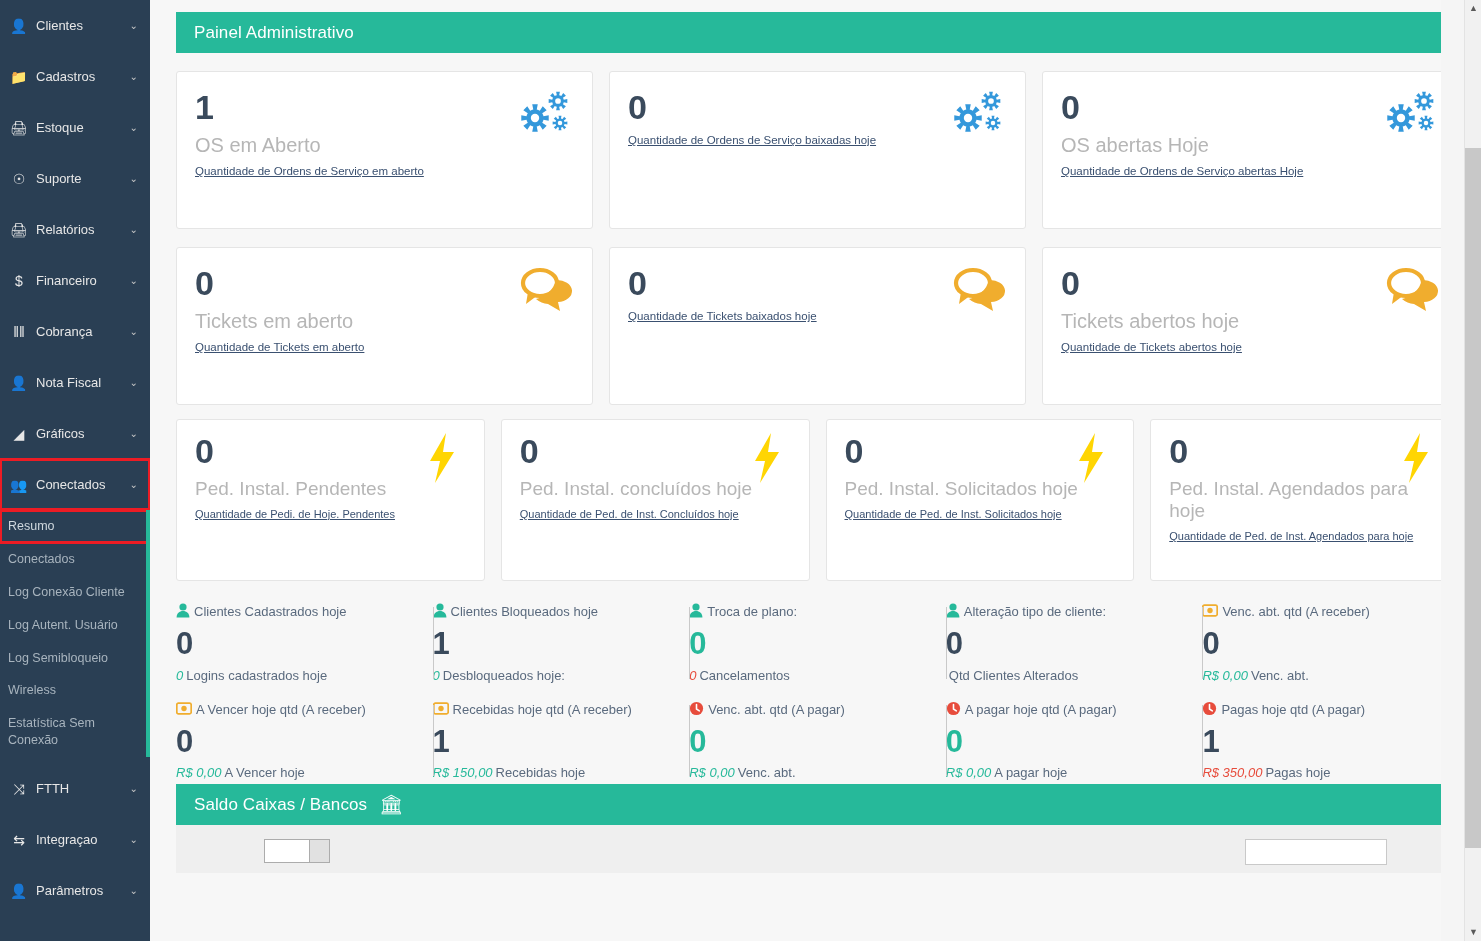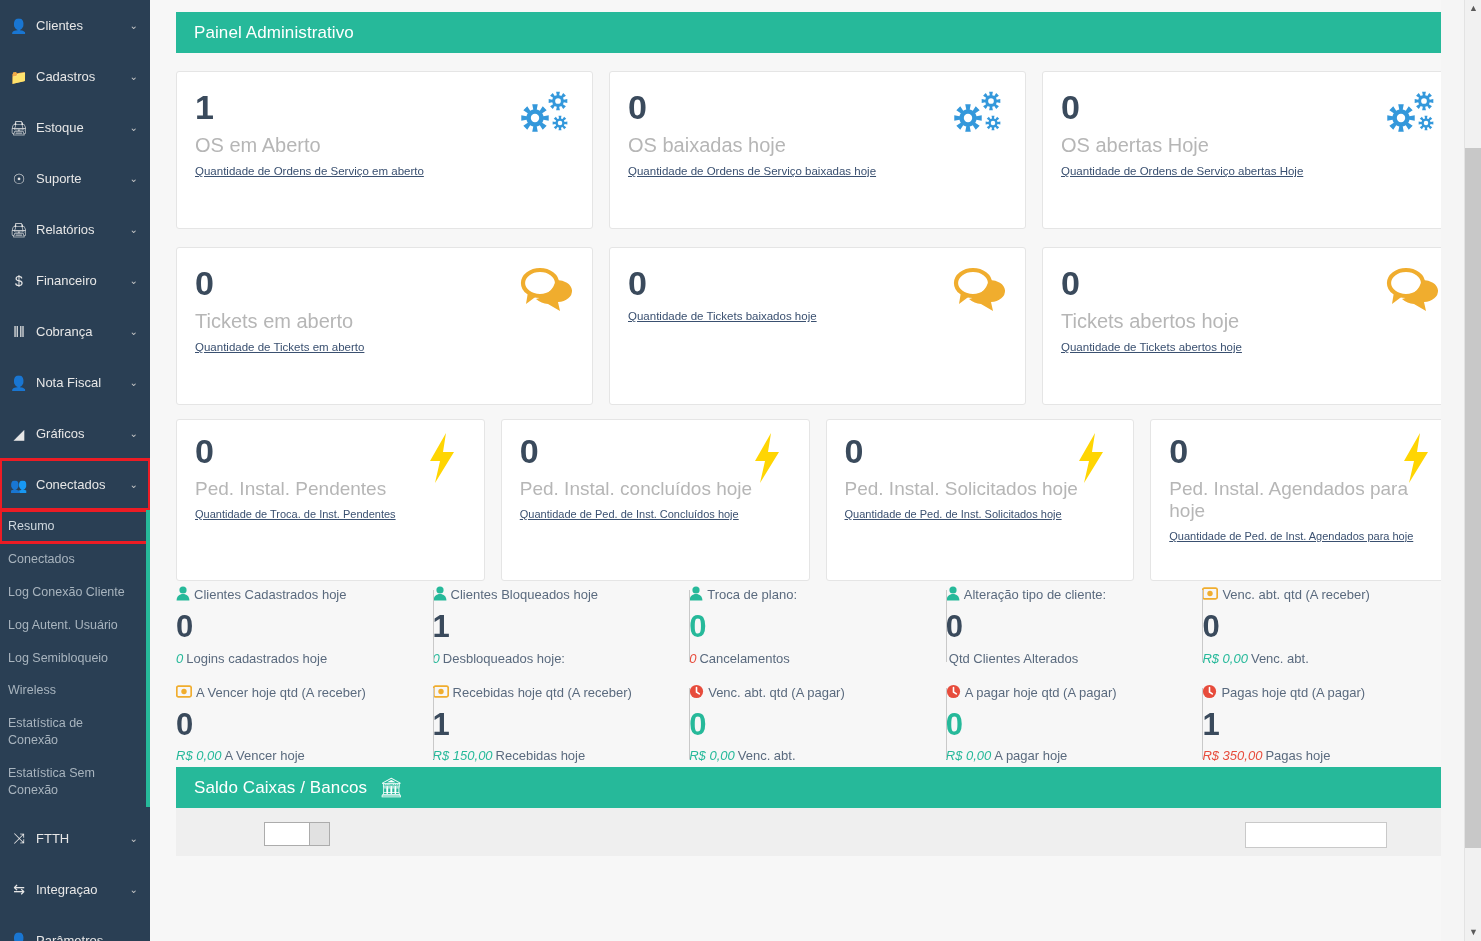--- a/index.html
+++ b/index.html
@@ -88,21 +88,21 @@
   .tile-row.r3 .tile .ttl { font-size: 19px; }
   .tile .sub { font-size: 11.5px; color: #3A5070; white-space: nowrap; text-decoration: underline; }
   .tile-row.r3 .tile .sub { font-size: 11px; }
   .tile .t-ico {
     position: absolute; right: 18px; top: 16px;
     width: 56px; height: 48px;
   }
   .tile-row.r3 .tile .t-ico { right: 24px; top: 12px; width: 34px; height: 52px; }
 
   
-  .stat-row { display: flex; margin-top: 5px; }
+  .stat-row { display: flex; margin-top: 22px; }
   .stat-row.second { margin-top: 18px; }
   .stat {
     flex: 1; min-width: 0; position: relative;
   }
   .stat::before {
     content: ""; position: absolute; left: 0; top: 4px; bottom: 4px;
     width: 1px; background: #C9C9C9;
   }
   .stat.first { padding-left: 0; }
   .stat.first::before { display: none; }
@@ -218,21 +218,20 @@
           <span class="nv-caret">⌄</span>
         </div>
       </div>
     <div class="submenu" id="submenu">
         <div class="sub-item highlight">Resumo</div>
         <div class="sub-item">Conectados</div>
         <div class="sub-item">Log Conexão Cliente</div>
         <div class="sub-item">Log Autent. Usuário</div>
         <div class="sub-item">Log Semibloqueio</div>
         <div class="sub-item">Wireless</div>
-        <div class="sub-item">Estatística de Conexão</div>
         <div class="sub-item">Estatística Sem Conexão</div>
       </div>
     <div id="nav-bottom">
         <div class="nav-item">
           <span class="nv-ico">⤨</span>
           <span class="nv-label">FTTH</span>
           <span class="nv-caret">⌄</span>
         </div>
         <div class="nav-item">
           <span class="nv-ico">⇆</span>
@@ -263,21 +262,20 @@
                 <path d="M25.51,28.28L30.72,27.22L30.72,32.78L25.51,31.72A8.68,8.68 0 0 1 24.23,34.80L24.23,34.80L28.67,37.74L24.74,41.67L21.80,37.23A8.68,8.68 0 0 1 18.72,38.51L18.72,38.51L19.78,43.72L14.22,43.72L15.28,38.51A8.68,8.68 0 0 1 12.20,37.23L12.20,37.23L9.26,41.67L5.33,37.74L9.77,34.80A8.68,8.68 0 0 1 8.49,31.72L8.49,31.72L3.28,32.78L3.28,27.22L8.49,28.28A8.68,8.68 0 0 1 9.77,25.20L9.77,25.20L5.33,22.26L9.26,18.33L12.20,22.77A8.68,8.68 0 0 1 15.28,21.49L15.28,21.49L14.22,16.28L19.78,16.28L18.72,21.49A8.68,8.68 0 0 1 21.80,22.77L21.80,22.77L24.74,18.33L28.67,22.26L24.23,25.20A8.68,8.68 0 0 1 25.51,28.28Z" fill="#3498DB"></path>
                 <circle cx="17" cy="30" r="4.2" fill="#fff"></circle>
                 <path d="M45.77,11.83L49.31,11.11L49.31,14.89L45.77,14.17A5.89,5.89 0 0 1 44.91,16.25L44.91,16.25L47.92,18.25L45.25,20.92L43.25,17.91A5.89,5.89 0 0 1 41.17,18.77L41.17,18.77L41.89,22.31L38.11,22.31L38.83,18.77A5.89,5.89 0 0 1 36.75,17.91L36.75,17.91L34.75,20.92L32.08,18.25L35.09,16.25A5.89,5.89 0 0 1 34.23,14.17L34.23,14.17L30.69,14.89L30.69,11.11L34.23,11.83A5.89,5.89 0 0 1 35.09,9.75L35.09,9.75L32.08,7.75L34.75,5.08L36.75,8.09A5.89,5.89 0 0 1 38.83,7.23L38.83,7.23L38.11,3.69L41.89,3.69L41.17,7.23A5.89,5.89 0 0 1 43.25,8.09L43.25,8.09L45.25,5.08L47.92,7.75L44.91,9.75A5.89,5.89 0 0 1 45.77,11.83Z" fill="#3498DB"></path>
                 <circle cx="40" cy="13" r="2.85" fill="#fff"></circle>
                 <path d="M46.56,34.08L49.35,33.51L49.35,36.49L46.56,35.92A4.65,4.65 0 0 1 45.88,37.57L45.88,37.57L48.25,39.14L46.14,41.25L44.57,38.88A4.65,4.65 0 0 1 42.92,39.56L42.92,39.56L43.49,42.35L40.51,42.35L41.08,39.56A4.65,4.65 0 0 1 39.43,38.88L39.43,38.88L37.86,41.25L35.75,39.14L38.12,37.57A4.65,4.65 0 0 1 37.44,35.92L37.44,35.92L34.65,36.49L34.65,33.51L37.44,34.08A4.65,4.65 0 0 1 38.12,32.43L38.12,32.43L35.75,30.86L37.86,28.75L39.43,31.12A4.65,4.65 0 0 1 41.08,30.44L41.08,30.44L40.51,27.65L43.49,27.65L42.92,30.44A4.65,4.65 0 0 1 44.57,31.12L44.57,31.12L46.14,28.75L48.25,30.86L45.88,32.43A4.65,4.65 0 0 1 46.56,34.08Z" fill="#3498DB"></path>
                 <circle cx="42" cy="35" r="2.25" fill="#fff"></circle>
               </svg></div>
           </div>
           <div class="tile">
             <div class="count">0</div>
-            <div class="ttl">OS baixadas hoje</div>
             <div class="sub">Quantidade de Ordens de Serviço baixadas hoje</div>
             <div class="t-ico"><svg width="56" height="48" viewBox="0 0 56 48" xmlns="http://www.w3.org/2000/svg">
                 <path d="M25.51,28.28L30.72,27.22L30.72,32.78L25.51,31.72A8.68,8.68 0 0 1 24.23,34.80L24.23,34.80L28.67,37.74L24.74,41.67L21.80,37.23A8.68,8.68 0 0 1 18.72,38.51L18.72,38.51L19.78,43.72L14.22,43.72L15.28,38.51A8.68,8.68 0 0 1 12.20,37.23L12.20,37.23L9.26,41.67L5.33,37.74L9.77,34.80A8.68,8.68 0 0 1 8.49,31.72L8.49,31.72L3.28,32.78L3.28,27.22L8.49,28.28A8.68,8.68 0 0 1 9.77,25.20L9.77,25.20L5.33,22.26L9.26,18.33L12.20,22.77A8.68,8.68 0 0 1 15.28,21.49L15.28,21.49L14.22,16.28L19.78,16.28L18.72,21.49A8.68,8.68 0 0 1 21.80,22.77L21.80,22.77L24.74,18.33L28.67,22.26L24.23,25.20A8.68,8.68 0 0 1 25.51,28.28Z" fill="#3498DB"></path>
                 <circle cx="17" cy="30" r="4.2" fill="#fff"></circle>
                 <path d="M45.77,11.83L49.31,11.11L49.31,14.89L45.77,14.17A5.89,5.89 0 0 1 44.91,16.25L44.91,16.25L47.92,18.25L45.25,20.92L43.25,17.91A5.89,5.89 0 0 1 41.17,18.77L41.17,18.77L41.89,22.31L38.11,22.31L38.83,18.77A5.89,5.89 0 0 1 36.75,17.91L36.75,17.91L34.75,20.92L32.08,18.25L35.09,16.25A5.89,5.89 0 0 1 34.23,14.17L34.23,14.17L30.69,14.89L30.69,11.11L34.23,11.83A5.89,5.89 0 0 1 35.09,9.75L35.09,9.75L32.08,7.75L34.75,5.08L36.75,8.09A5.89,5.89 0 0 1 38.83,7.23L38.83,7.23L38.11,3.69L41.89,3.69L41.17,7.23A5.89,5.89 0 0 1 43.25,8.09L43.25,8.09L45.25,5.08L47.92,7.75L44.91,9.75A5.89,5.89 0 0 1 45.77,11.83Z" fill="#3498DB"></path>
                 <circle cx="40" cy="13" r="2.85" fill="#fff"></circle>
                 <path d="M46.56,34.08L49.35,33.51L49.35,36.49L46.56,35.92A4.65,4.65 0 0 1 45.88,37.57L45.88,37.57L48.25,39.14L46.14,41.25L44.57,38.88A4.65,4.65 0 0 1 42.92,39.56L42.92,39.56L43.49,42.35L40.51,42.35L41.08,39.56A4.65,4.65 0 0 1 39.43,38.88L39.43,38.88L37.86,41.25L35.75,39.14L38.12,37.57A4.65,4.65 0 0 1 37.44,35.92L37.44,35.92L34.65,36.49L34.65,33.51L37.44,34.08A4.65,4.65 0 0 1 38.12,32.43L38.12,32.43L35.75,30.86L37.86,28.75L39.43,31.12A4.65,4.65 0 0 1 41.08,30.44L41.08,30.44L40.51,27.65L43.49,27.65L42.92,30.44A4.65,4.65 0 0 1 44.57,31.12L44.57,31.12L46.14,28.75L48.25,30.86L45.88,32.43A4.65,4.65 0 0 1 46.56,34.08Z" fill="#3498DB"></path>
                 <circle cx="42" cy="35" r="2.25" fill="#fff"></circle>
               </svg></div>
           </div>
@@ -323,21 +321,21 @@
                 <ellipse cx="22" cy="19" rx="17" ry="13" fill="none" stroke="#F0AD2E" stroke-width="4.2"></ellipse>
                 <path d="M10 28 L8 40 L20 31 Z" fill="#F0AD2E"></path>
                 <path d="M38 16 a15 11 0 0 1 2 22 l2 9 l-12 -7 a22 22 0 0 1 -12 -5 a26 26 0 0 0 20 -19 Z" fill="#F0AD2E"></path>
               </svg></div>
           </div>
         </div>
       <div class="tile-row r3" id="tile-row-3">
           <div class="tile">
             <div class="count">0</div>
             <div class="ttl">Ped. Instal. Pendentes</div>
-            <div class="sub">Quantidade de Troca. de Inst. Pendentes</div>
+            <div class="sub">Quantidade de Pedi. de Hoje. Pendentes</div>
             <div class="t-ico"><svg width="34" height="52" viewBox="0 0 34 52" xmlns="http://www.w3.org/2000/svg">
                 <path d="M20 1 L4 29 L14 29 L9 51 L28 20 L17 20 Z" fill="#FFD502"></path>
               </svg></div>
           </div>
           <div class="tile">
             <div class="count">0</div>
             <div class="ttl">Ped. Instal. concluídos hoje</div>
             <div class="sub">Quantidade de Ped. de Inst. Concluídos hoje</div>
             <div class="t-ico"><svg width="34" height="52" viewBox="0 0 34 52" xmlns="http://www.w3.org/2000/svg">
                 <path d="M20 1 L4 29 L14 29 L9 51 L28 20 L17 20 Z" fill="#FFD502"></path>

